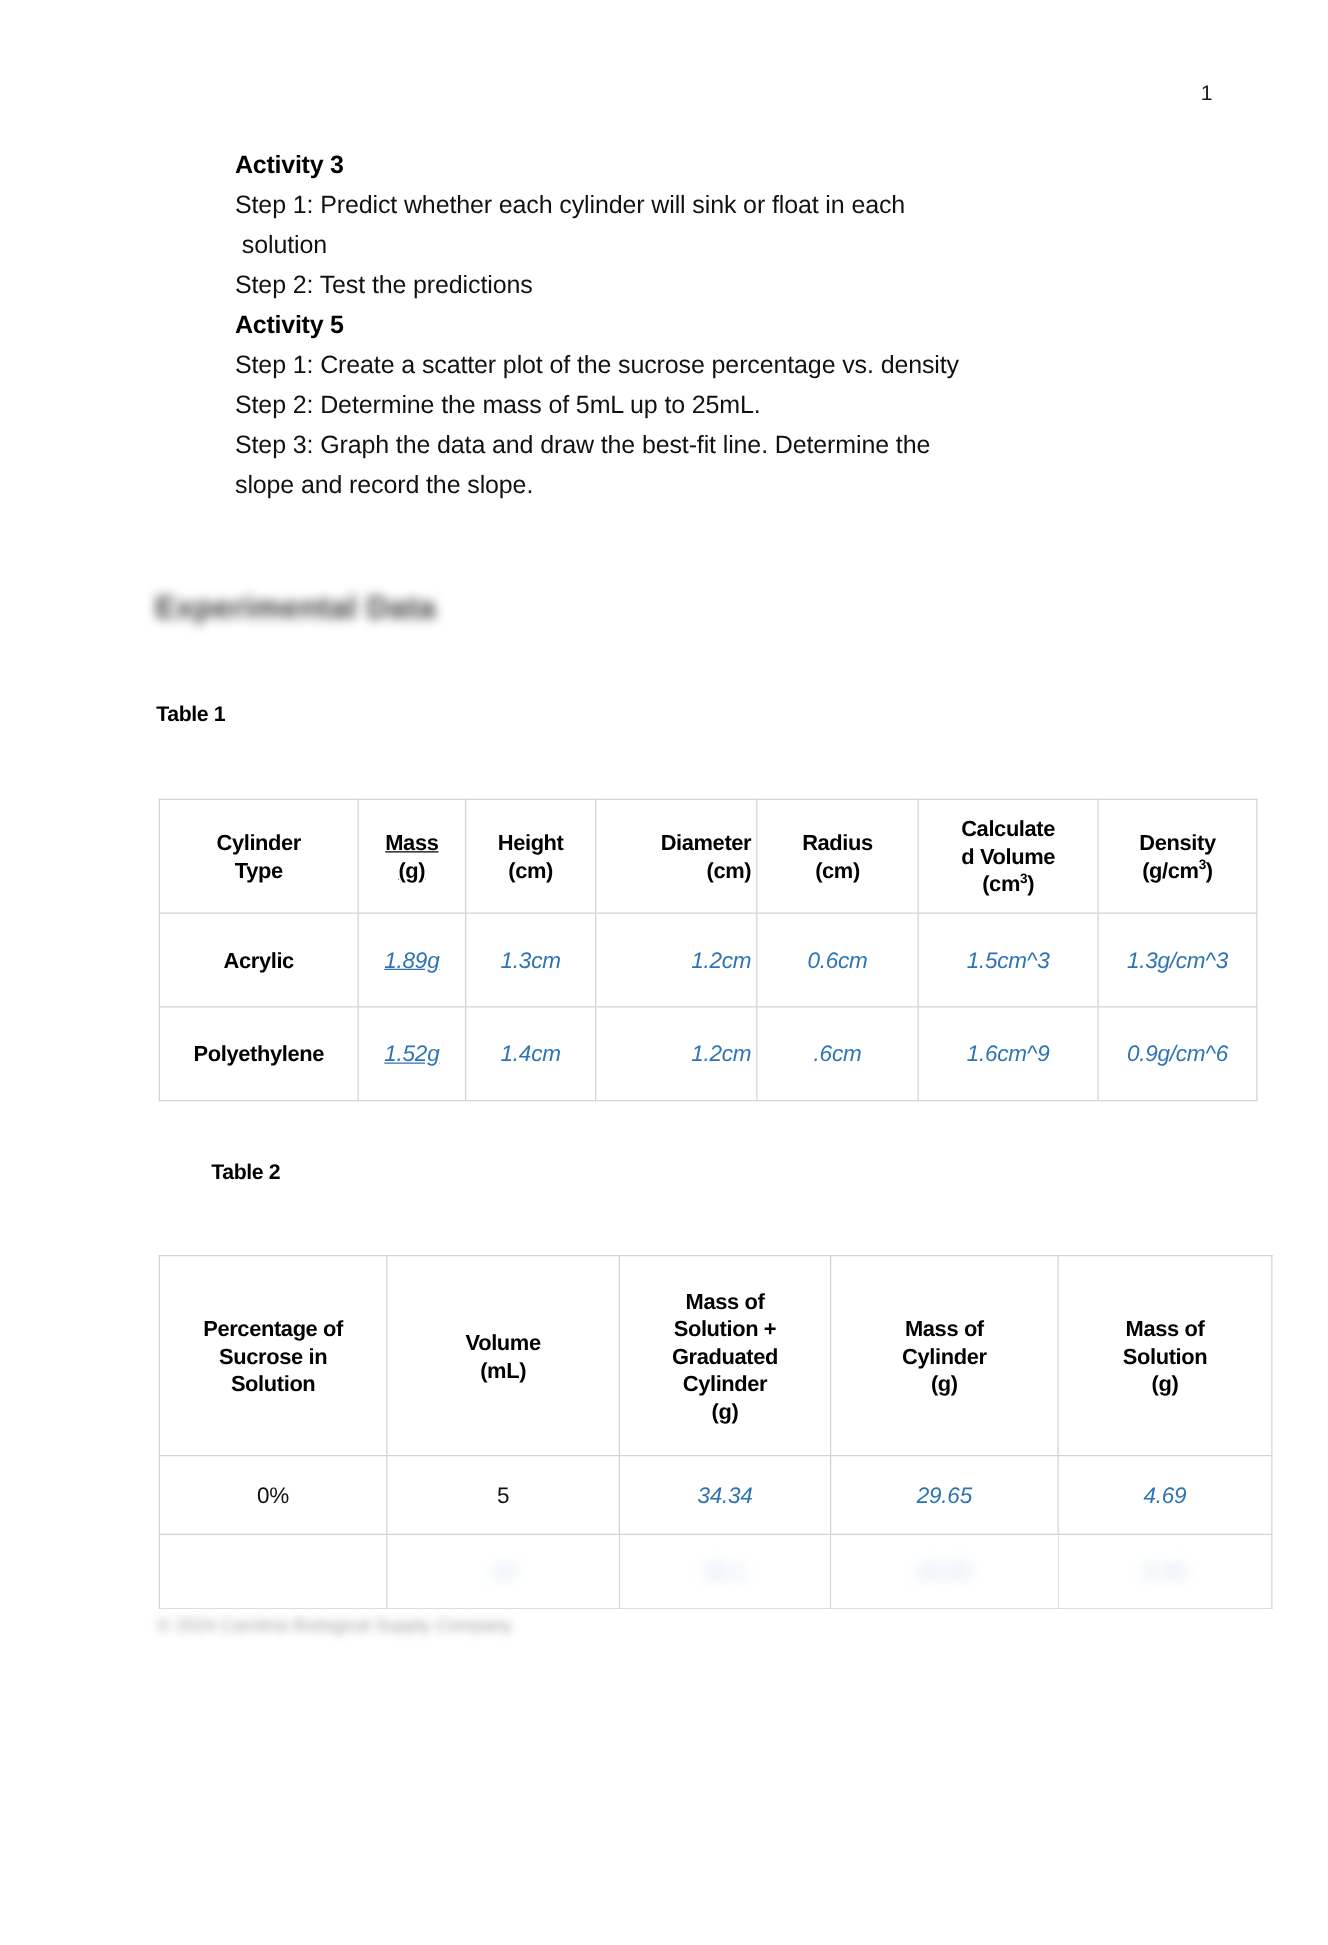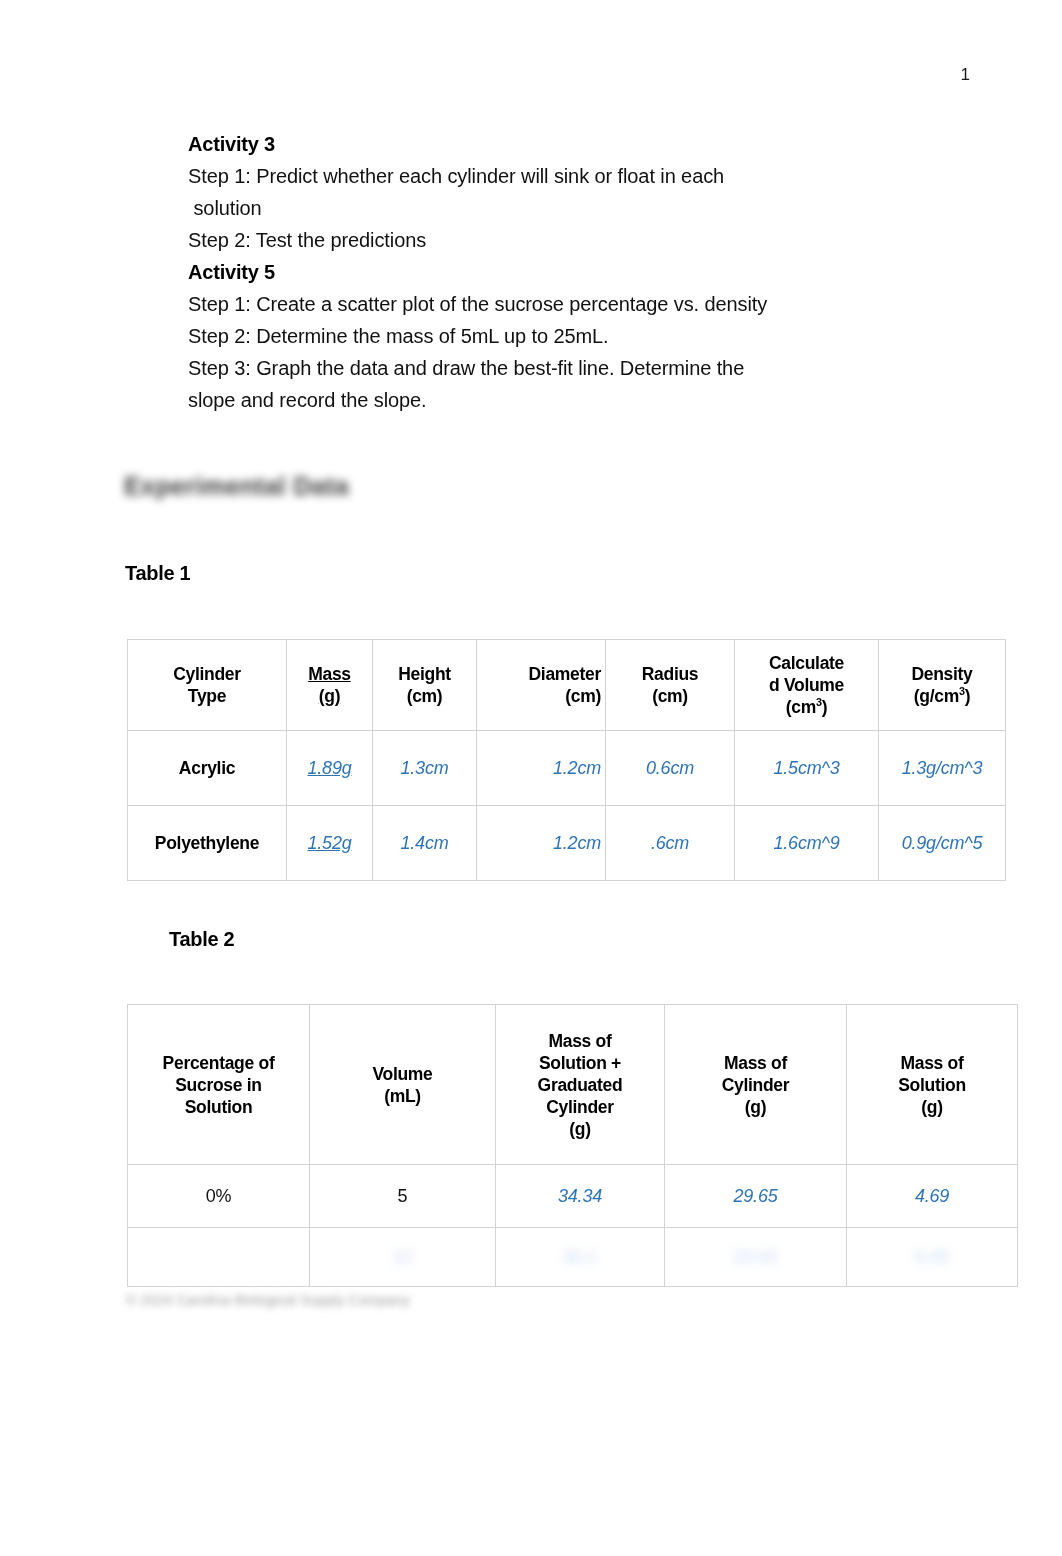--- a/index.html
+++ b/index.html
@@ -29,21 +29,21 @@
     right: 92px;
     font-size: 17px;
     line-height: 1;
     color: #1a1a1a;
     font-family: "Liberation Sans", sans-serif;
   }
 
   
   .procedure {
     position: absolute;
-    top: 128px;
+    top: 116px;
     left: 188px;
     width: 790px;
   }
   .activity-title {
     font-size: 20px;
     font-weight: bold;
     line-height: 32px;
     letter-spacing: -0.2px;
     color: #000;
   }
@@ -66,21 +66,21 @@
     filter: blur(4.2px);
     -webkit-filter: blur(4.2px);
     letter-spacing: 0.4px;
     user-select: none;
   }
 
   
   .table-caption {
     position: absolute;
     left: 125px;
-    font-size: 20px;
+    font-size: 17px;
     font-weight: bold;
     color: #000;
     letter-spacing: -0.3px;
   }
   #caption-table-1 { top: 562px; }
   #caption-table-2 { top: 928px; margin-left: 44px; }
 
   
   .doc-table {
     position: absolute;
@@ -254,21 +254,21 @@
         <td class="c6 entry">1.3g/cm^3</td>
       </tr>
 
       <tr class="body-row">
         <td class="c0 rowlabel">Polyethylene</td>
         <td class="c1 entry">1.52g</td>
         <td class="c2 entry">1.4cm</td>
         <td class="c3 entry">1.2cm</td>
         <td class="c4 entry">.6cm</td>
         <td class="c5 entry">1.6cm^9</td>
-        <td class="c6 entry">0.9g/cm^5</td>
+        <td class="c6 entry">0.9g/cm^6</td>
       </tr>
     </tbody>
   </table>
 
   <div class="table-caption" id="caption-table-2">Table 2</div>
 
   <table class="doc-table" id="table-2">
     <tbody>
       <tr class="head-row">
         <td class="d0 hdr">

